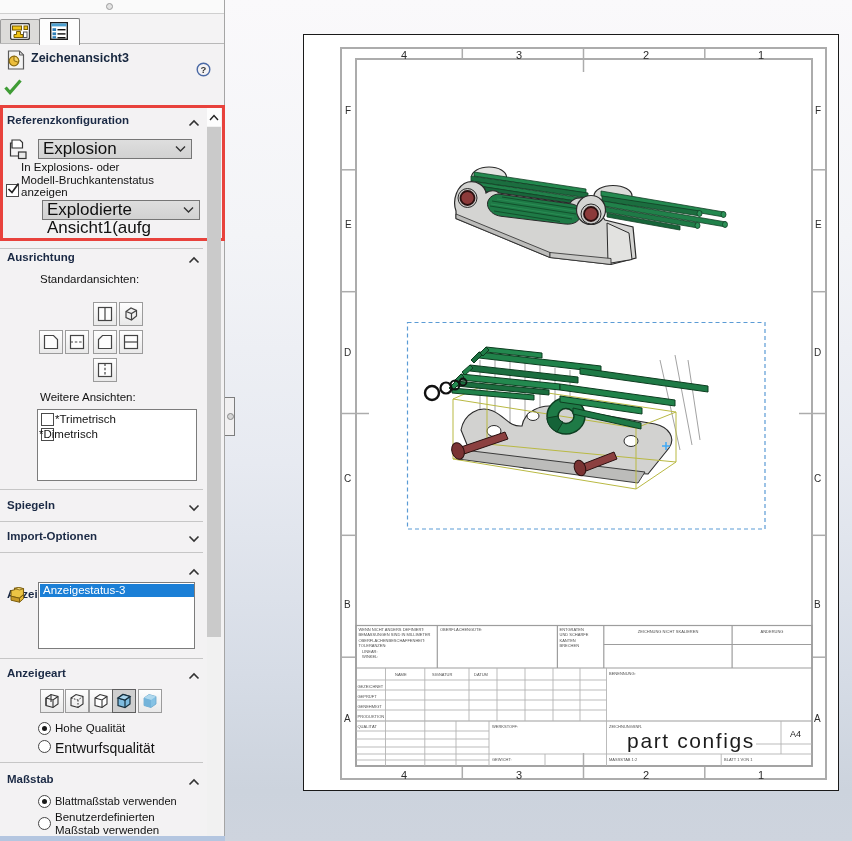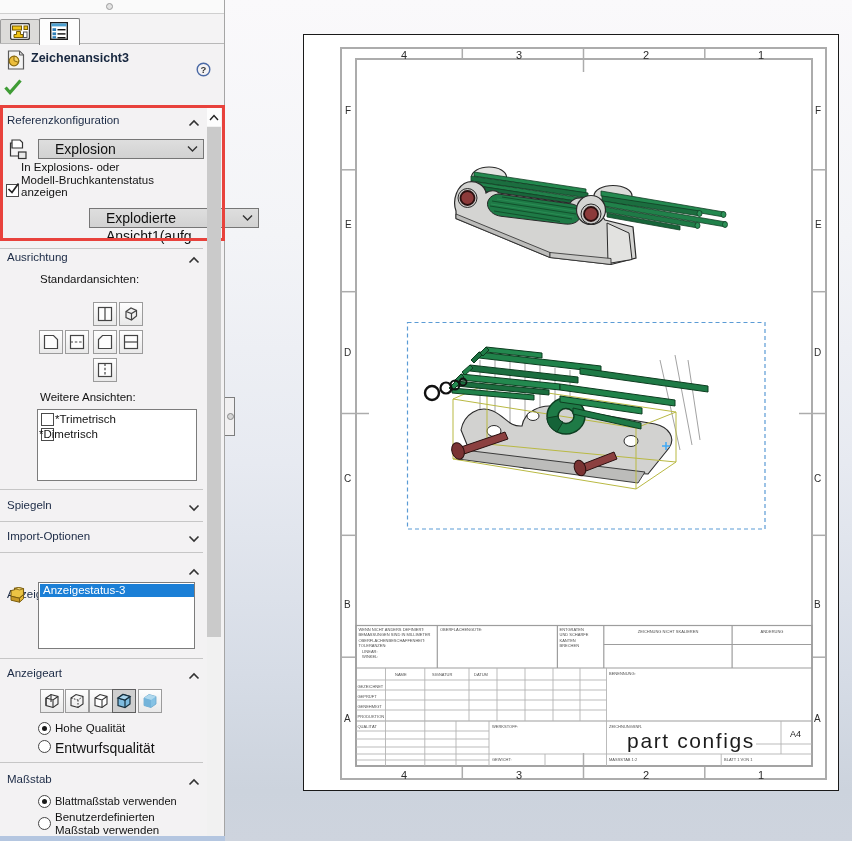--- a/index.html
+++ b/index.html
@@ -10,25 +10,25 @@
   
   #panel{left:0;top:0;width:224px;height:836px;background:#f3f2f3;border-right:1px solid #a5a5a5;}
   #topstrip{left:0;top:0;width:224px;height:13px;background:#fafafa;border-bottom:1px solid #cfcfcf;}
   #topgrip{left:106px;top:3px;width:5px;height:5px;border-radius:50%;background:#e3e3e3;border:1px solid #9c9c9c;}
   #tabbar{left:0;top:14px;width:224px;height:29px;background:#f4f3f4;border-bottom:1px solid #b8b8b8;}
   .tab1{left:0;top:19px;width:38px;height:23px;background:#dcdbd9;border:1px solid #9b9b9b;border-bottom:none;border-radius:2px 2px 0 0;}
   .tab2{left:39px;top:18px;width:39px;height:26px;background:#fdfdfd;border:1px solid #7e7e7e;border-bottom:none;border-radius:2px 2px 0 0;}
   
   .pmtitle{left:31px;top:51px;font-size:12.5px;font-weight:bold;color:#17273f;letter-spacing:0;}
   
-  .sect{font-size:11.5px;font-weight:normal;color:#1b2a45;}
+  .sect{font-size:11.5px;font-weight:bold;color:#1b2a45;}
   .lbl{font-size:11.5px;color:#121212;}
   .sep{left:0;width:203px;height:1px;background:#c6c6c6;}
   
-  .combo{position:absolute;height:18px;background:linear-gradient(#dedede,#d2d2d2);border:1px solid #767676;font-size:14px;color:#101010;line-height:18px;padding-left:16px;}
+  .combo{position:absolute;height:18px;background:linear-gradient(#dedede,#d2d2d2);border:1px solid #767676;font-size:17px;color:#101010;line-height:18px;padding-left:4px;}
   .combo .cv{position:absolute;right:5px;top:5px;}
   
   .cb{position:absolute;width:11px;height:11px;background:#fff;border:1px solid #4a4a4a;}
   
   .rad{position:absolute;width:11px;height:11px;background:#fff;border:1px solid #464646;border-radius:50%;}
   .rad.on::after{content:"";position:absolute;left:3px;top:3px;width:5px;height:5px;border-radius:50%;background:#1a1a1a;}
   
   .list{position:absolute;background:#fff;border:1px solid #7c7c7c;}
   
   .vbtn{position:absolute;width:22px;height:22px;background:linear-gradient(#fefefe,#e9e9e9);border:1px solid #9b9b9b;}
@@ -99,21 +99,21 @@
 <div class="combo abs" style="left:38px;top:139px;width:148px;">Explosion
   <svg class="cv" width="11" height="8" viewBox="0 0 11 8">
       <path d="M1 1.5 L5.5 6 L10 1.5" fill="none" stroke="#333" stroke-width="1.4"></path>
     </svg>
 </div>
 <div class="cb abs" style="left:6px;top:184px"></div>
 <svg class="abs" style="left:6px;top:182px" width="14" height="14" viewBox="0 0 14 14">
     <path d="M2.5 7 L6 10.5 L12.5 1.5" fill="none" stroke="#222" stroke-width="1.7"></path>
   </svg>
 <div class="lbl abs" style="left:21px;top:161px;line-height:12.5px">In Explosions- oder<br>Modell-Bruchkantenstatus<br>anzeigen</div>
-<div class="combo abs" style="left:42px;top:208px;width:152px;margin-left:47px;">Explodierte Ansicht1(aufg
+<div class="combo abs" style="left:42px;top:200px;width:152px;">Explodierte Ansicht1(aufg
   <svg class="cv" width="11" height="8" viewBox="0 0 11 8">
       <path d="M1 1.5 L5.5 6 L10 1.5" fill="none" stroke="#333" stroke-width="1.4"></path>
     </svg>
 </div>
 <div id="redbox" class="abs"></div>
 
 <div class="sep abs" style="top:248px"></div>
 <div class="sect abs" style="left:7px;top:251px">Ausrichtung</div>
 <svg class="abs" style="left:188px;top:256px" width="12" height="8" viewBox="0 0 12 8">
     <path d="M1.5 6.5 L6 2 L10.5 6.5" fill="none" stroke="#333" stroke-width="1.6"></path>

